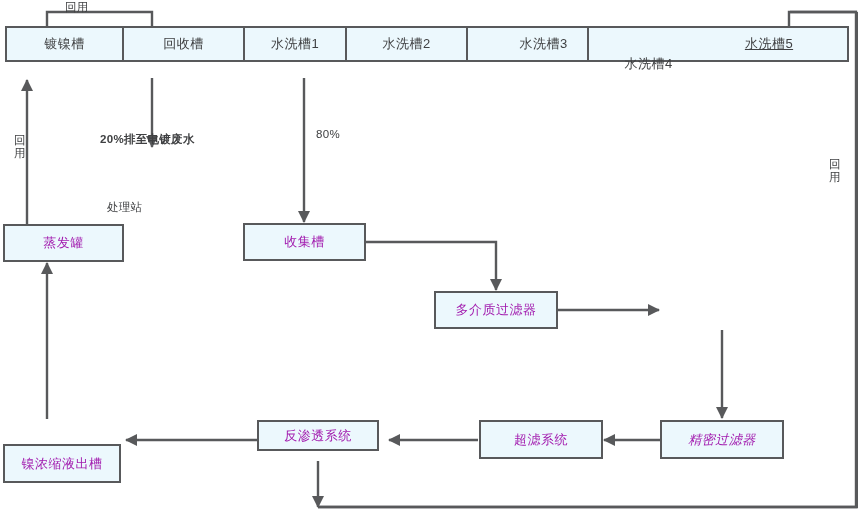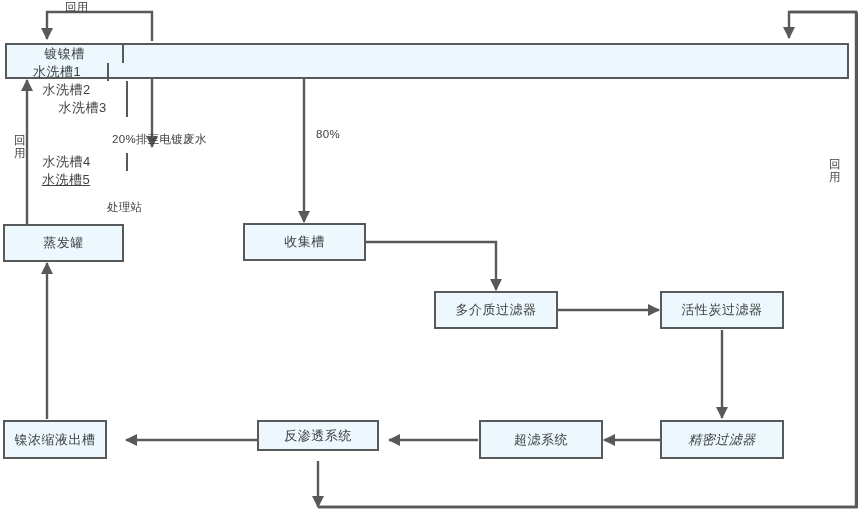--- a/index.html
+++ b/index.html
@@ -27,21 +27,21 @@
     pointer-events: none;
   }
   .node {
     position: absolute;
     box-sizing: border-box;
     background: #ecf8fd;
     border: 2px solid #58595b;
     display: flex;
     align-items: center;
     justify-content: center;
-    color: #404040;
+    color: #a21caf;
     font-size: 13px;
     letter-spacing: 0.5px;
     white-space: nowrap;
   }
   .toprow {
     position: absolute;
     box-sizing: border-box;
     background: #ecf8fd;
     border: 2px solid #58595b;
     display: flex;
@@ -114,50 +114,50 @@
       <path d="M 318 461 L 318 507"></path>
 
       <path d="M 857 12 L 857 507 L 318 507 M 857 12 L 789 12 L 789 38" stroke-linejoin="miter"></path>
     </g>
 
     <g fill="none" stroke="#58595b" stroke-width="2.4">
       <path d="M 318 507 L 856 507 L 856 12 L 790 12"></path>
     </g>
   </svg>
 
-  <div class="toprow" style="left:5px; top:43px; width:844px; height:36px;flex-direction:column;">
+  <div class="toprow" style="left:5px; top:26px; width:844px; height:36px;">
     <div class="cell" style="width:117px;">镀镍槽</div>
+    <div class="cell" style="width:121px;">回收槽</div>
     <div class="cell" style="width:102px;">水洗槽1</div>
     <div class="cell" style="width:121px;">水洗槽2</div>
     <div class="cell" style="width:121px;padding-left:32px;">水洗槽3</div>
     <div class="cell" style="width:121px;margin-top:36px;">水洗槽4</div>
     <div class="cell" style="width:118px;">水洗槽5</div>
   </div>
 
   <div class="node" style="left:3px; top:224px; width:121px; height:38px;">蒸发罐</div>
 
   <div class="node" style="left:243px; top:223px; width:123px; height:38px;">收集槽</div>
 
   <div class="node" style="left:434px; top:291px; width:124px; height:38px;">多介质过滤器</div>
 
-  <div class="node" style="left:660px; top:291px; width:124px; height:38px;">活性炭过滤器</div>
 
-  <div class="node" style="left:3px; top:420px; width:104px; height:39px;">镍浓缩液出槽</div>
+  <div class="node" style="left:3px; top:444px; width:118px; height:39px;">镍浓缩液出槽</div>
 
   <div class="node" style="left:257px; top:420px; width:122px; height:31px;">反渗透系统</div>
 
   <div class="node" style="left:479px; top:420px; width:124px; height:39px;">超滤系统</div>
 
   <div class="node" style="left:660px; top:420px; width:124px; height:39px;font-style:italic;">精密过滤器</div>
 
   <div class="edge-label" style="left:65px; top:0px;">回用</div>
 
   <div class="edge-label cjk-stack" style="left:14px; top:134px;">回用</div>
 
   <div class="edge-label cjk-stack" style="left:829px; top:158px;">回用</div>
 
-  <div class="edge-label" style="left:112px; top:132px;">20%排至电镀废水</div>
+  <div class="edge-label" style="left:100px; top:132px;font-weight:bold;">20%排至电镀废水</div>
 
   <div class="edge-label" style="left:316px; top:128px;">80%</div>
 
   <div class="edge-label" style="left:107px; top:200px;">处理站</div>
 
 </div>
 
 </body></html>

